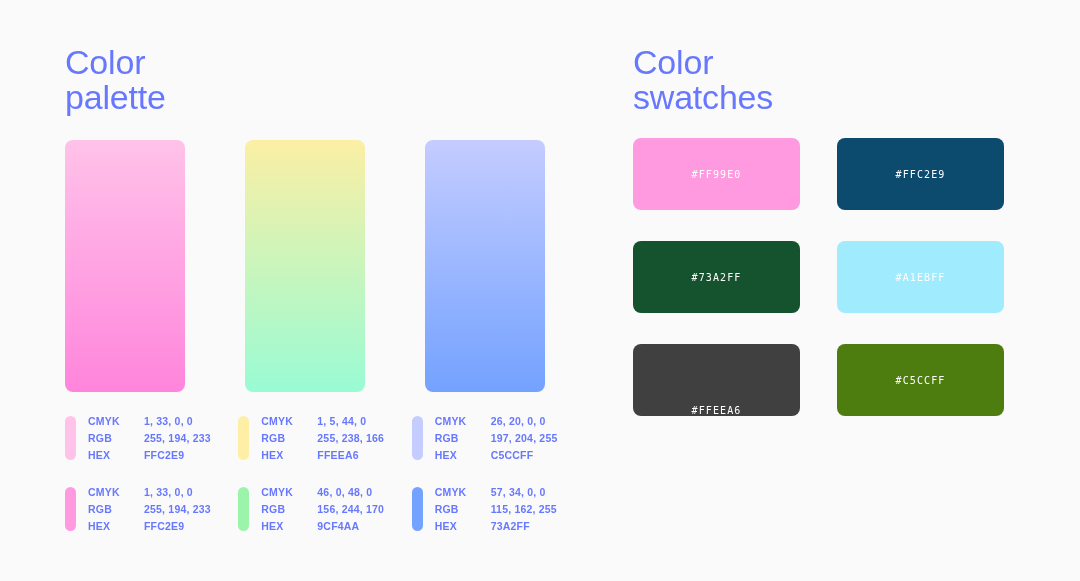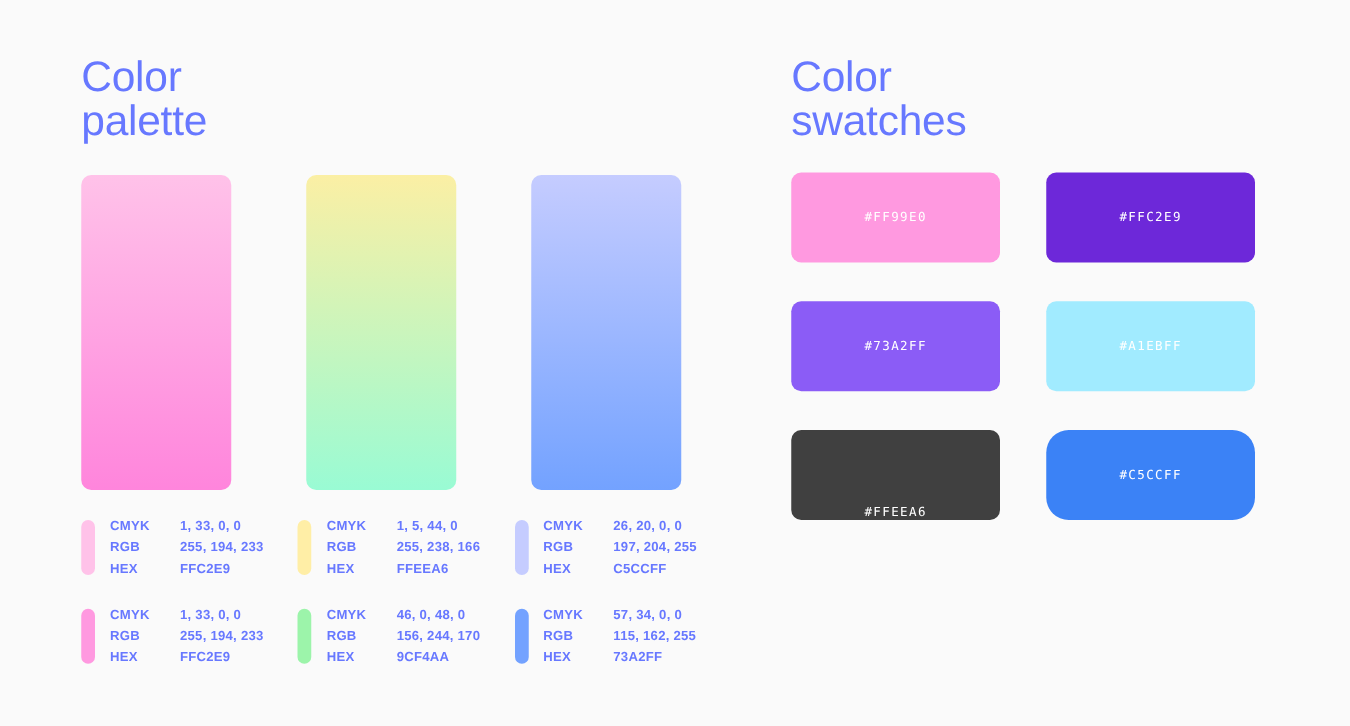--- a/index.html
+++ b/index.html
@@ -209,30 +209,30 @@
         </div>
       </div>
     </div>
 
   </div>
 
   <div class="swatch-grid">
     <div class="swatch" id="sw-2" style="background: rgb(255, 153, 224);">
       <span class="swatch-label">#FF99E0</span>
     </div>
-    <div class="swatch" id="sw-3" style="background: #6d28d9;">
+    <div class="swatch" id="sw-3" style="background: #0c4a6e;">
       <span class="swatch-label">#FFC2E9</span>
     </div>
-    <div class="swatch" id="sw-4" style="background: #8b5cf6;">
+    <div class="swatch" id="sw-4" style="background: #14532d;">
       <span class="swatch-label">#73A2FF</span>
     </div>
     <div class="swatch" id="sw-5" style="background: rgb(161, 235, 255);">
       <span class="swatch-label">#A1EBFF</span>
     </div>
     <div class="swatch" id="sw-6" style="background: #404040; align-items: flex-end;">
       <span class="swatch-label">#FFEEA6</span>
     </div>
-    <div class="swatch" id="sw-7" style="background: #3b82f6; border-radius: 18px;">
+    <div class="swatch" id="sw-7" style="background: #4d7c0f;">
       <span class="swatch-label">#C5CCFF</span>
     </div>
   </div>
 
 </div>
 
 </body></html>

